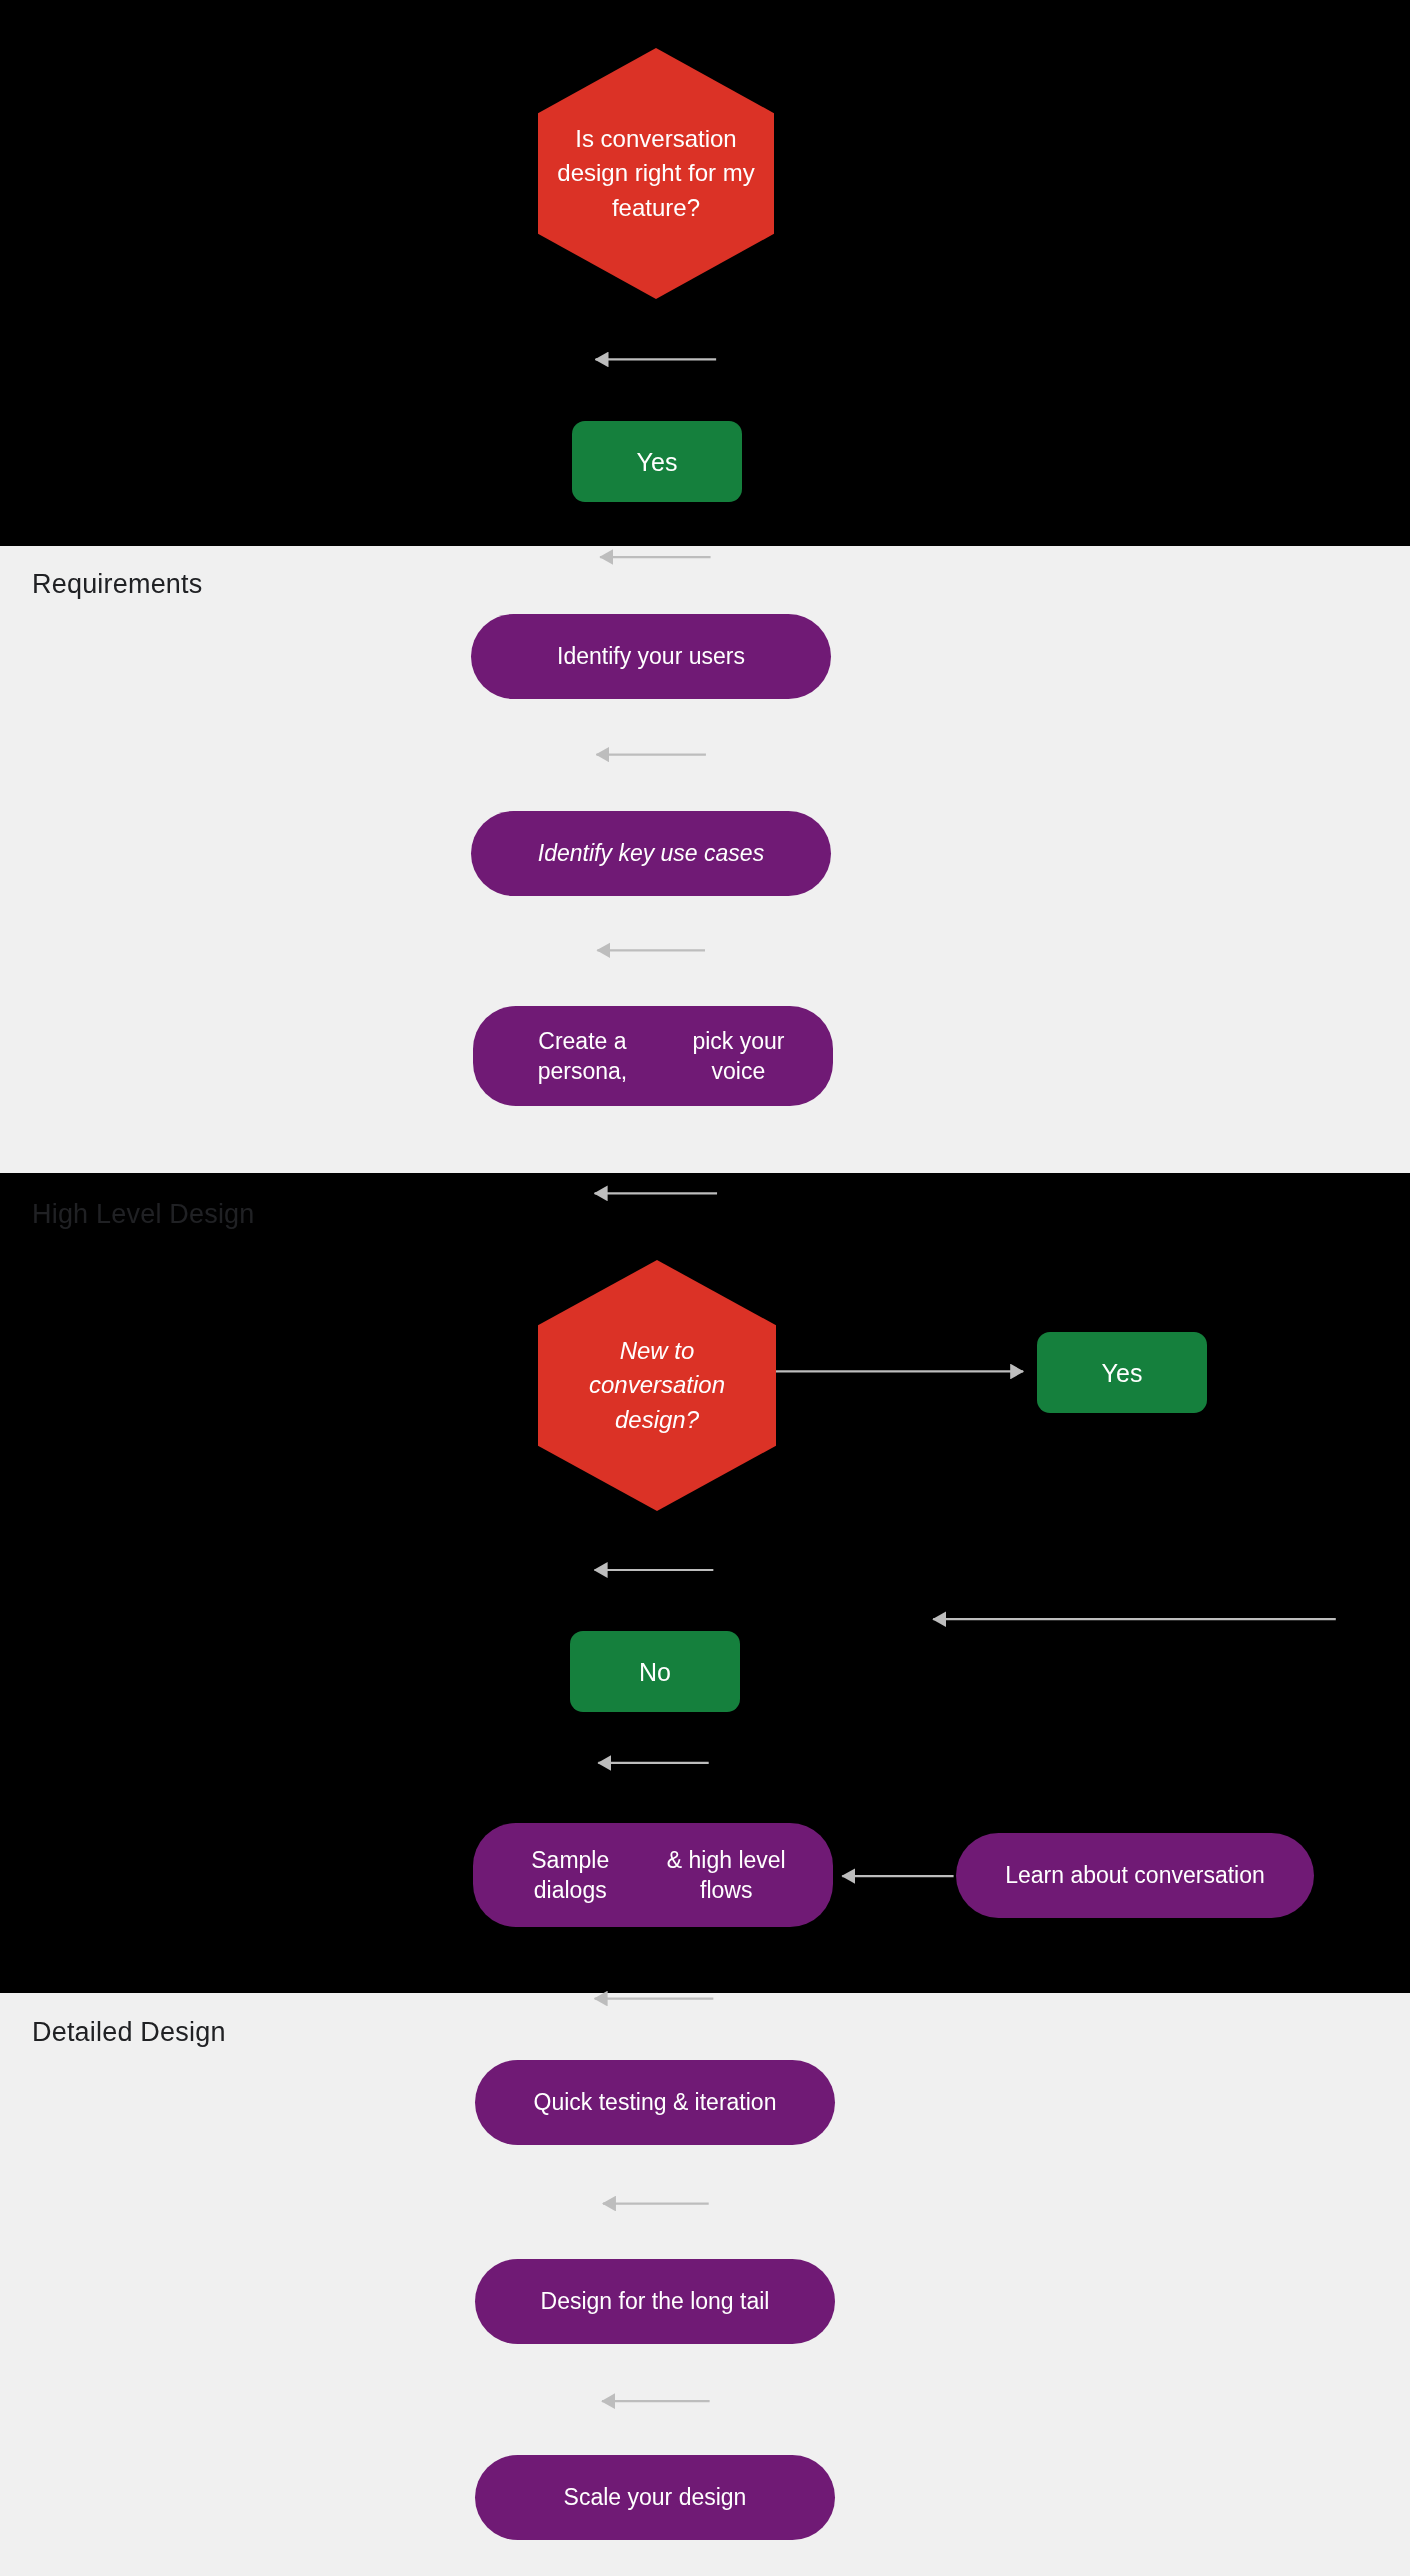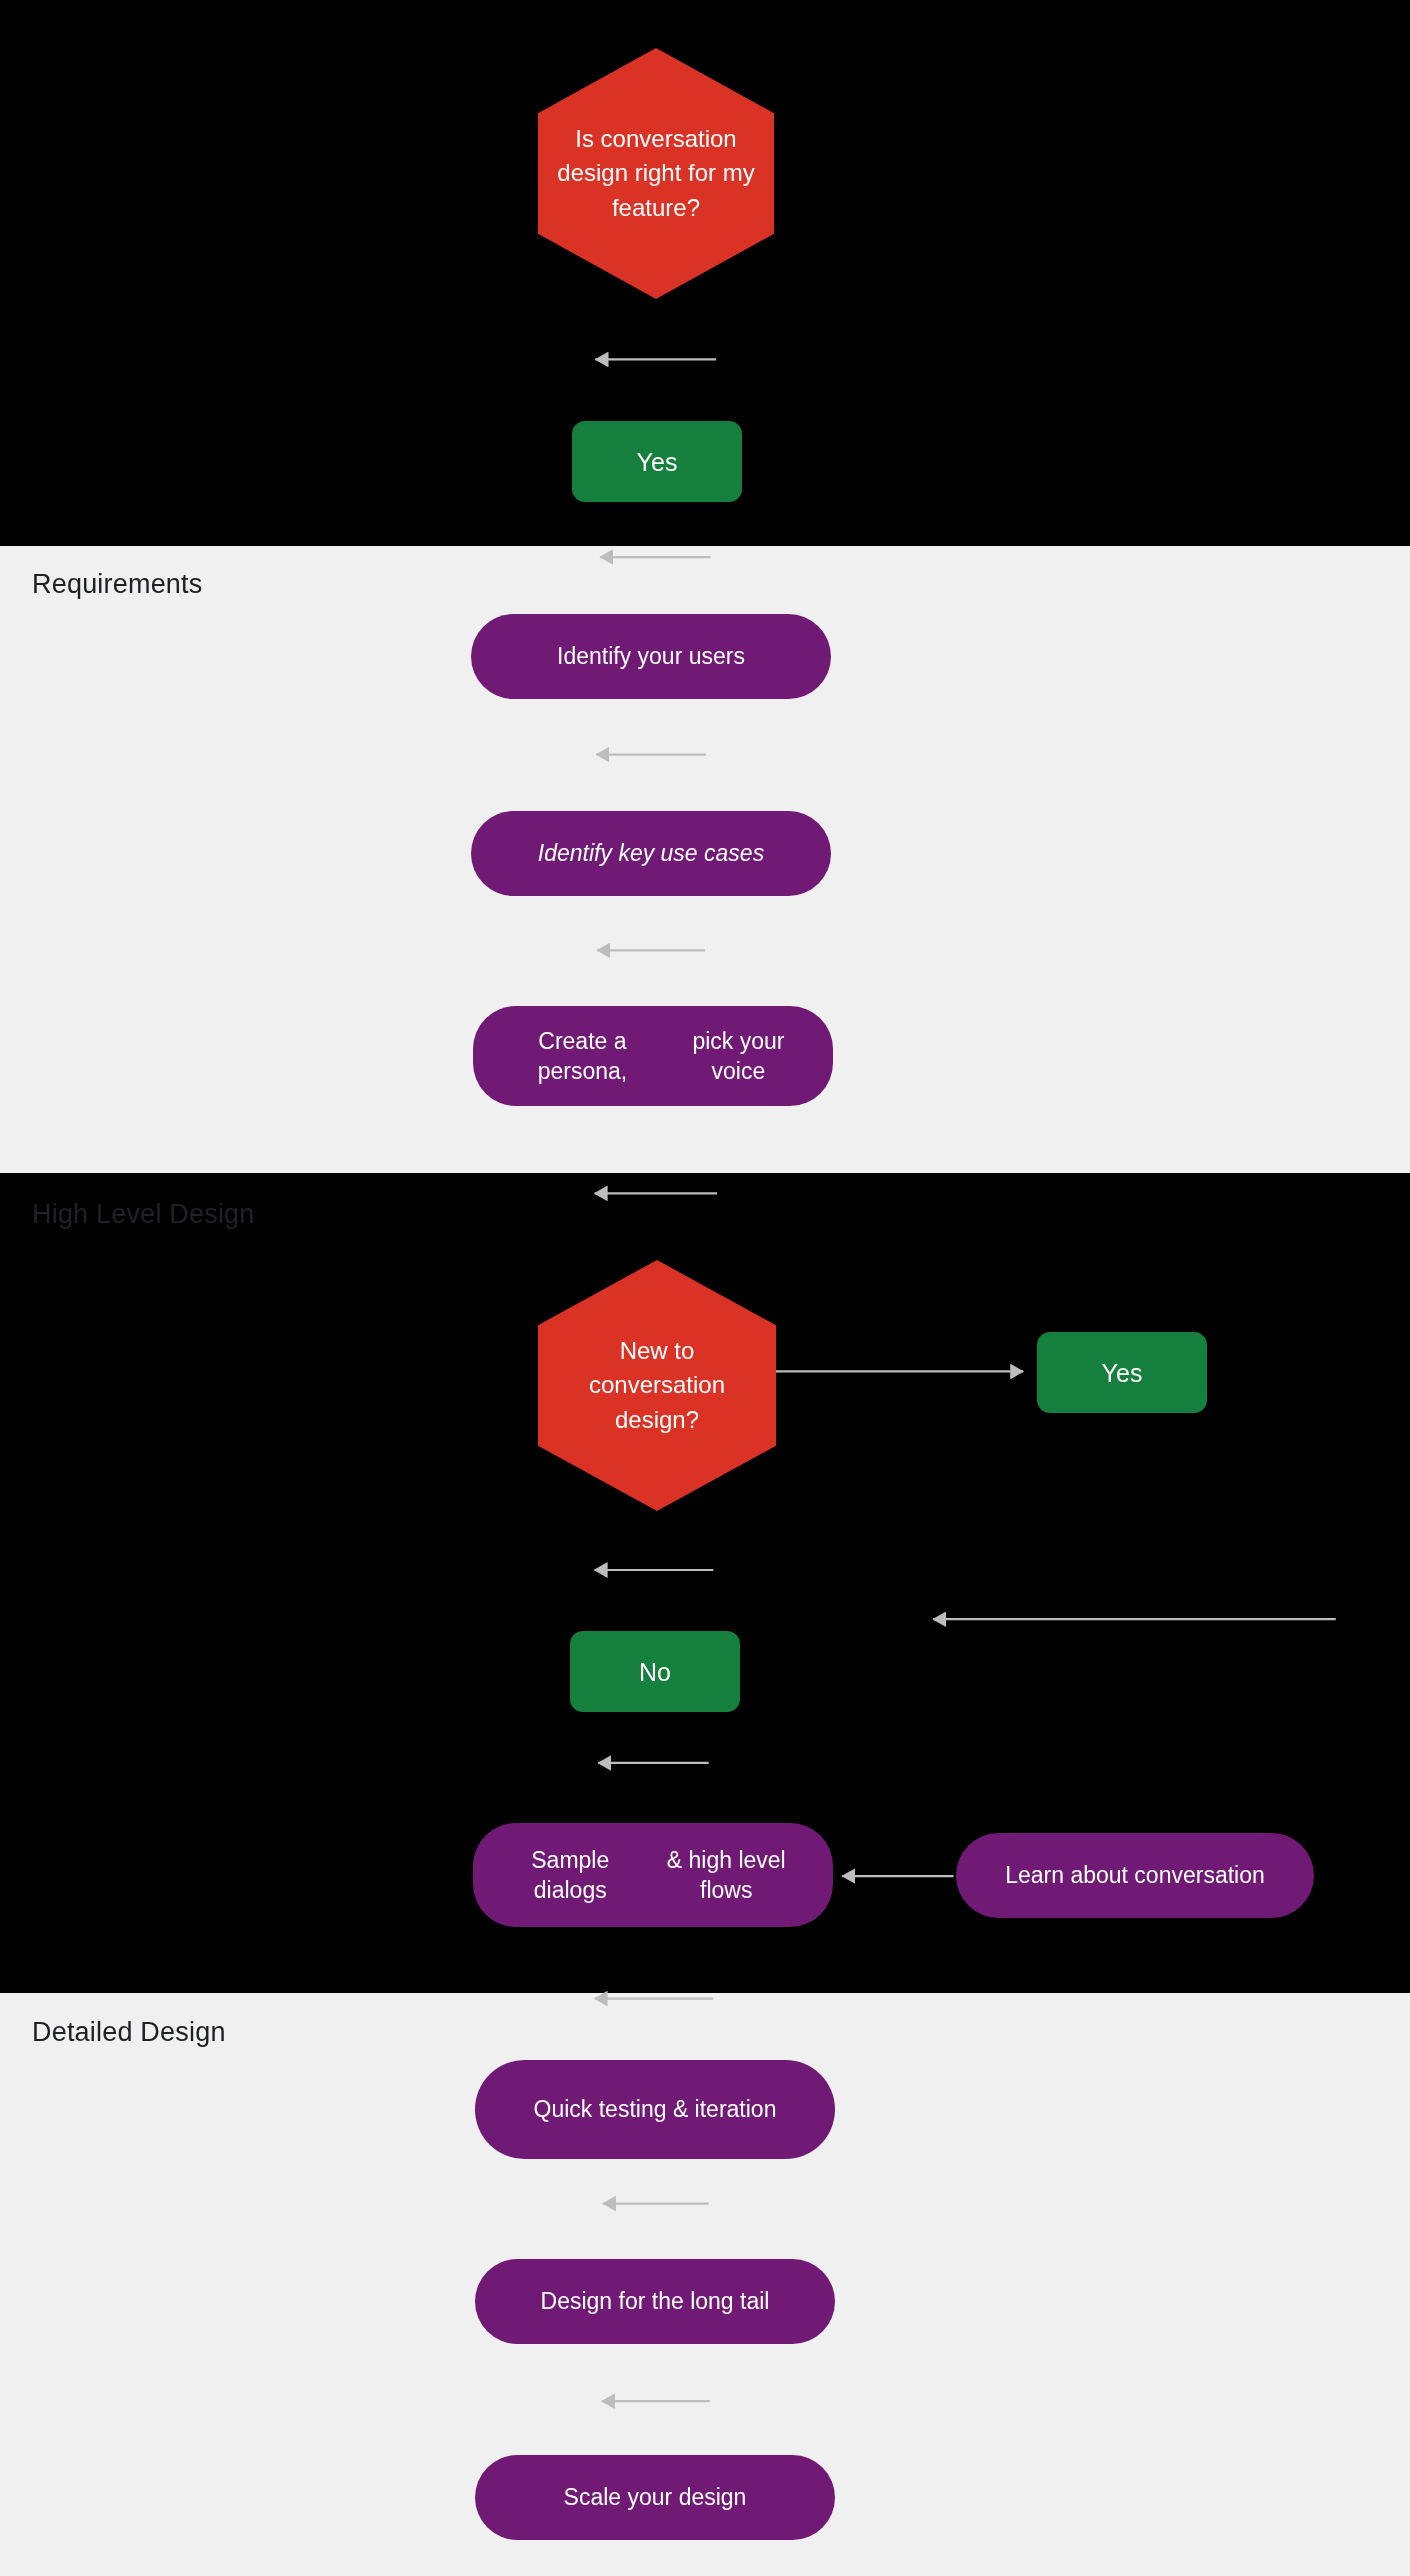--- a/index.html
+++ b/index.html
@@ -157,21 +157,21 @@
 
   <div class="node node-pill" style="left:471px; top:811px; width:360px; height:85px;font-style:italic;">
     <span>Identify key use cases</span>
   </div>
 
   <div class="node node-pill two-line" style="left:473px; top:1006px; width:360px; height:100px; flex-direction:row;">
     <span>Create a persona,</span>
     <span>pick your voice</span>
   </div>
 
-  <div class="node node-hex" style="left:538px; top:1260px; width:238px; height:251px;">
+  <div class="node node-hex" style="left:538px; top:1260px; width:238px; height:251px;font-style:italic;">
     <div class="hexbg"></div>
     <div class="hex-label">New to conversation design?</div>
   </div>
 
   <div class="node node-rect" style="left:1037px; top:1332px; width:170px; height:81px;">
     <span>Yes</span>
   </div>
 
   <div class="node node-rect" style="left:570px; top:1631px; width:170px; height:81px;">
     <span>No</span>
@@ -179,21 +179,21 @@
 
   <div class="node node-pill" style="left:956px; top:1833px; width:358px; height:85px;">
     <span>Learn about conversation</span>
   </div>
 
   <div class="node node-pill two-line" style="left:473px; top:1823px; width:360px; height:104px; ">
     <span>Sample dialogs</span>
     <span>&amp; high level flows</span>
   </div>
 
-  <div class="node node-pill" style="left:475px; top:2060px; width:360px; height:99px;">
+  <div class="node node-pill" style="left:475px; top:2060px; width:360px; height:85px;">
     <span>Quick testing &amp; iteration</span>
   </div>
 
   <div class="node node-pill" style="left:475px; top:2455px; width:360px; height:85px;">
     <span>Scale your design</span>
   </div>
 
   <div class="node node-pill" style="left:475px; top:2259px; width:360px; height:85px;">
     <span>Design for the long tail</span>
   </div>

